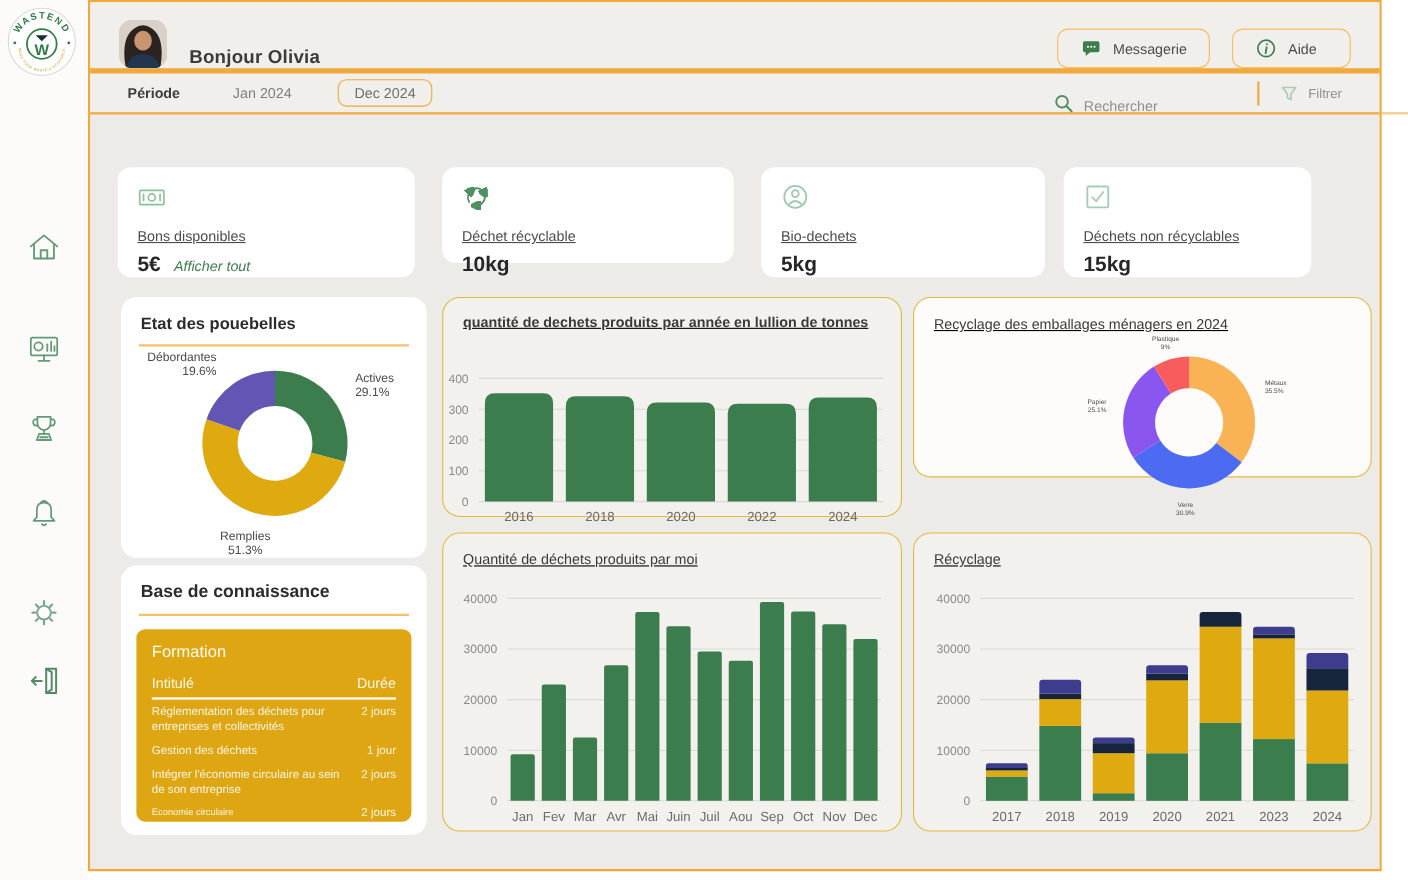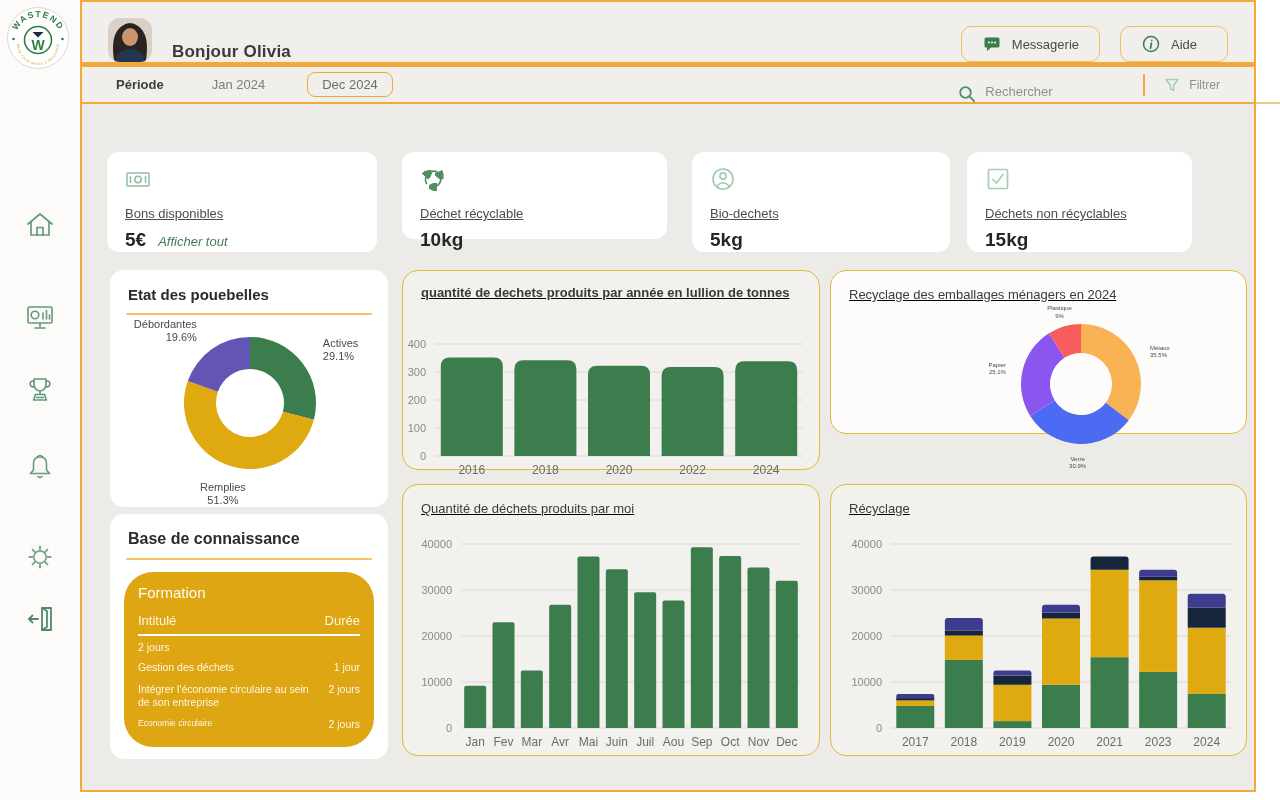--- a/index.html
+++ b/index.html
@@ -23,21 +23,21 @@
   .pill-btn { display:flex; align-items:center; gap:10px; height:36px; padding:0 20px;
               border:1.6px solid #f5bc62; border-radius:10px; background:transparent;
               font-size:13px; color:#4a4a4a; cursor:pointer; min-width:118px; }
   .stripe { position:absolute; left:0; top:60px; right:0; height:5px; background:#F2A93B; }
   .periodbar { position:absolute; left:0; top:65px; right:0; height:37px; background:#f1efec;
                border-bottom:2px solid #F2A93B; display:flex; align-items:center; padding:0 34px; }
   .period-label { font-size:13px; font-weight:bold; color:#3c3c3c; }
   .period-start { font-size:13px; color:#7d7d7d; margin-left:48px; cursor:pointer; }
   .period-end { font-size:13px; color:#6e6e6e; margin-left:42px; padding:4px 14px;
                 border:1.5px solid #f0a83c; border-radius:8px; cursor:pointer; background:transparent; }
-  .searchbox { display:flex; align-items:flex-start; gap:8px; margin-left:auto; cursor:text;margin-top:19px; }
+  .searchbox { display:flex; align-items:flex-end; gap:8px; margin-left:auto; cursor:text;margin-top:19px; }
   .search-text { font-size:13px; color:#8f8f8f; width:150px; }
   .vdivider { width:2px; height:22px; background:#f2a93b; margin:0 18px 0 8px; }
   .filterbox { display:flex; align-items:center; gap:8px; cursor:pointer; }
   .filter-text { font-size:12px; color:#8f8f8f; }
 
   .content { position:absolute; left:0; top:104px; right:0; bottom:0; background:#edebe8; }
 
   .card { position:absolute; background:#ffffff; border-radius:14px; }
   .stat-card { border-radius:12px; padding:14px 18px; }
   .stat-label { font-size:13px; color:#4c4c4c; margin-top:10px;text-decoration:underline; }
@@ -48,21 +48,21 @@
   .chart-card { background:#f3f1ee; border:1.5px solid #e4b93e; border-radius:16px;text-decoration:underline; }
   .chart-card.white { background:#fdfcfb; }
   .card-title { font-size:13px; color:#3a3a3a; padding:16px 18px 0 18px; }
   .card-title.bold { font-weight:bold; font-size:15px; color:#2b2b2b; }
   .title-underline { height:2px; background:#f6c06a; margin:10px 16px 0 16px; border-radius:1px; }
 
   .chart-holder svg { display:block; font-family:"Liberation Sans", sans-serif; }
 
   
   .know-box { position:absolute; left:14px; right:14px; top:58px; bottom:12px;
-              background:#dfa614; border-radius:29px; padding:12px 14px; color:#fff; overflow:hidden; }
+              background:#dfa614; border-radius:8px; padding:12px 14px; color:#fff; overflow:hidden; }
   .know-box-title { font-size:15px; color:#fdfdf4; }
   .know-head { display:flex; justify-content:space-between; font-size:13px; color:#fdf6e2;
                margin-top:12px; padding-bottom:6px; border-bottom:2px solid #ffffff; }
   .know-row { display:flex; justify-content:space-between; gap:10px; padding:5px 0 3px 0; }
   .know-name { font-size:10.5px; line-height:1.3; color:#fdf6e2; max-width:185px; }
   .know-dur { font-size:10.5px; color:#fdf6e2; white-space:nowrap; }
   .know-row.small .know-name { font-size:8.5px; }
 
   .line-ext { position:absolute; left:1256px; top:102px; width:24px; height:2px; background:#f5c887; }
 </style>
@@ -310,20 +310,21 @@
       <div class="card" style="left:28px;top:408px;width:278px;height:245px">
         <div class="card-title bold" style="font-size:16px">Base de connaissance</div>
         <div class="title-underline"></div>
         <div class="know-box">
           <div class="know-box-title">Formation</div>
           <div class="know-head">
             <span>Intitulé</span>
             <span>Durée</span>
           </div>
           <div class="know-row">
+            <span class="know-name">Réglementation des déchets pour entreprises et collectivités</span>
             <span class="know-dur">2 jours</span>
           </div>
           <div class="know-row">
             <span class="know-name">Gestion des déchets</span>
             <span class="know-dur">1 jour</span>
           </div>
           <div class="know-row">
             <span class="know-name">Intégrer l'économie circulaire au sein de son entreprise</span>
             <span class="know-dur">2 jours</span>
           </div>

